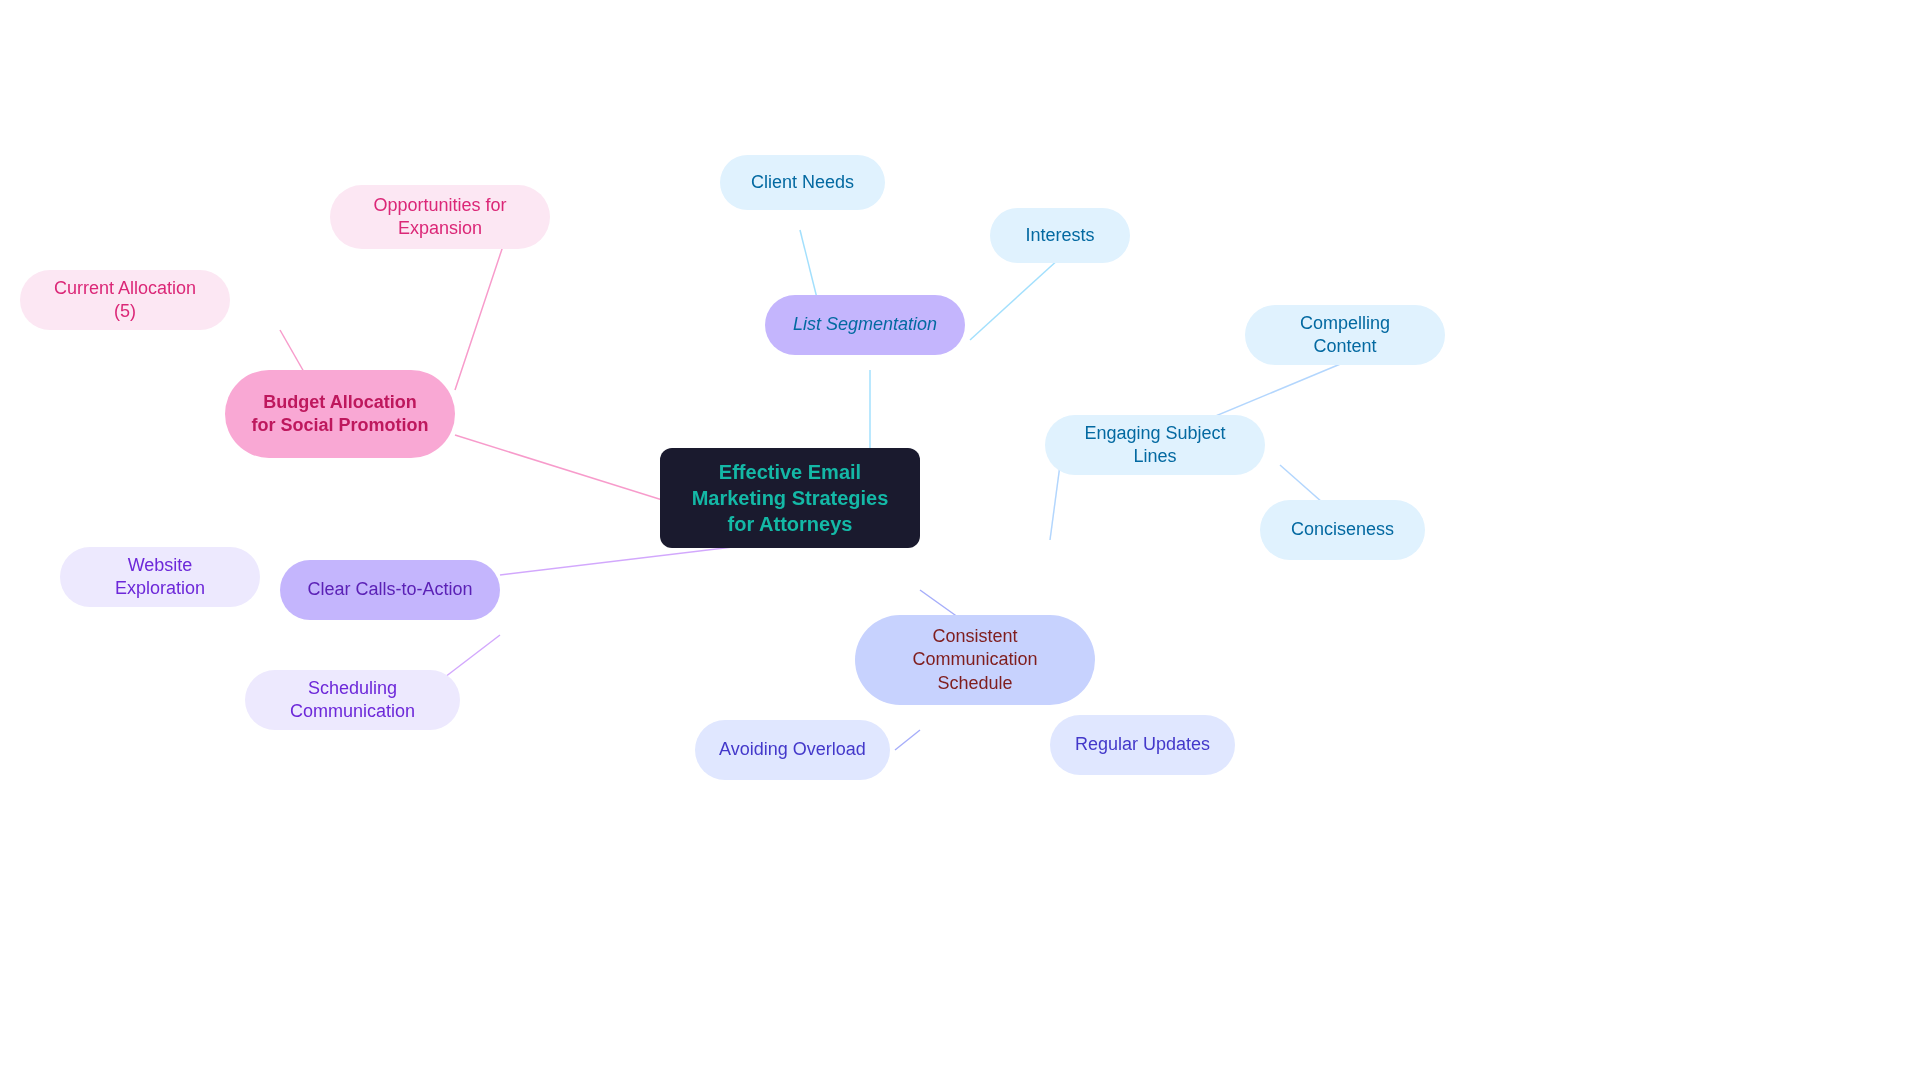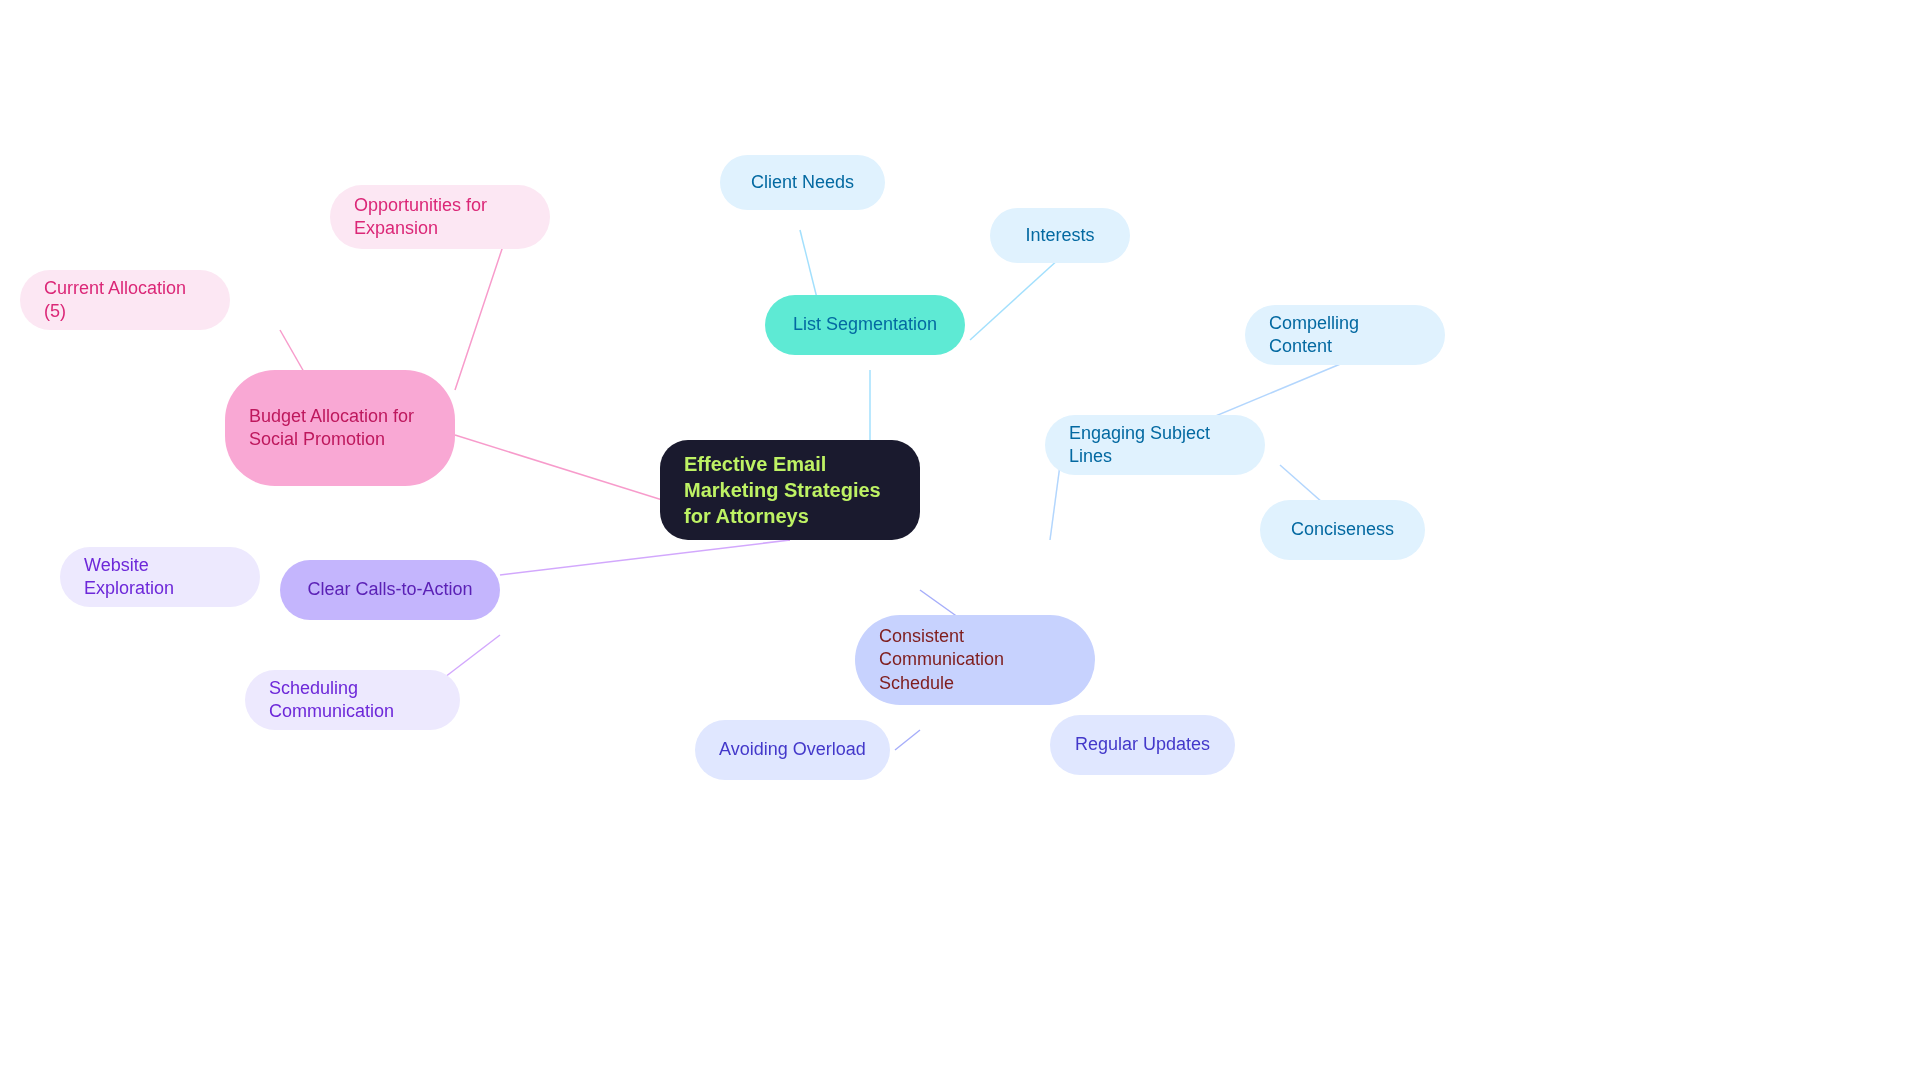--- a/index.html
+++ b/index.html
@@ -19,54 +19,57 @@
       height: 1083px;
       pointer-events: none;
     }
 
     .node {
       position: absolute;
       border-radius: 50px;
       display: flex;
       align-items: center;
       justify-content: center;
+      text-align: center;
       font-size: 18px;
       font-weight: 500;
       line-height: 1.3;
       padding: 2px 24px;
       cursor: pointer;
       user-select: none;
     }
 
     .node-center {
       background: #1a1a2e;
-      color: #bef264;
+      color: #14b8a6;
       font-size: 20px;
       font-weight: 600;
       width: 260px;
       height: 100px;
-      border-radius: 28px;
+      border-radius: 12px;
+      margin-top: 8px;
     }
 
     .node-pink {
       background: #f9a8d4;
       color: #be185d;
       border: none;
     }
 
     .node-pink-light {
       background: #fce7f3;
       color: #db2777;
       border: none;
     }
 
     .node-blue {
-      background: #5eead4;
+      background: #c4b5fd;
       color: #0369a1;
       border: none;
+      font-style: italic;
     }
 
     .node-blue-light {
       background: #e0f2fe;
       color: #0369a1;
       border: none;
     }
 
     .node-purple {
       background: #c4b5fd;
@@ -121,21 +124,21 @@
 
   <line x1="920" y1="590" x2="990" y2="640" stroke="#818cf8" stroke-width="1.5" opacity="0.7"></line>
 
   <line x1="920" y1="730" x2="895" y2="750" stroke="#818cf8" stroke-width="1.5" opacity="0.7"></line>
 
   <line x1="1090" y1="730" x2="1150" y2="755" stroke="#818cf8" stroke-width="1.5" opacity="0.7"></line>
 </svg>
 
 <div class="node node-center" style="left: 660px; top: 440px; width: 260px; height: 100px;">Effective Email Marketing Strategies for Attorneys</div>
 
-<div class="node node-pink" style="left: 225px; top: 370px; width: 230px; height: 116px;">Budget Allocation for Social Promotion</div>
+<div class="node node-pink" style="left: 225px; top: 370px; width: 230px; height: 88px; font-weight: bold;">Budget Allocation for Social Promotion</div>
 
 <div class="node node-pink-light" style="left: 330px; top: 185px; width: 220px; height: 64px;">Opportunities for Expansion</div>
 
 <div class="node node-pink-light" style="left: 20px; top: 270px; width: 210px; height: 60px;">Current Allocation (5)</div>
 
 <div class="node node-purple" style="left: 280px; top: 560px; width: 220px; height: 60px;">Clear Calls-to-Action</div>
 
 <div class="node node-purple-light" style="left: 60px; top: 547px; width: 200px; height: 60px;">Website Exploration</div>
 
 <div class="node node-purple-light" style="left: 245px; top: 670px; width: 215px; height: 60px;">Scheduling Communication</div>

